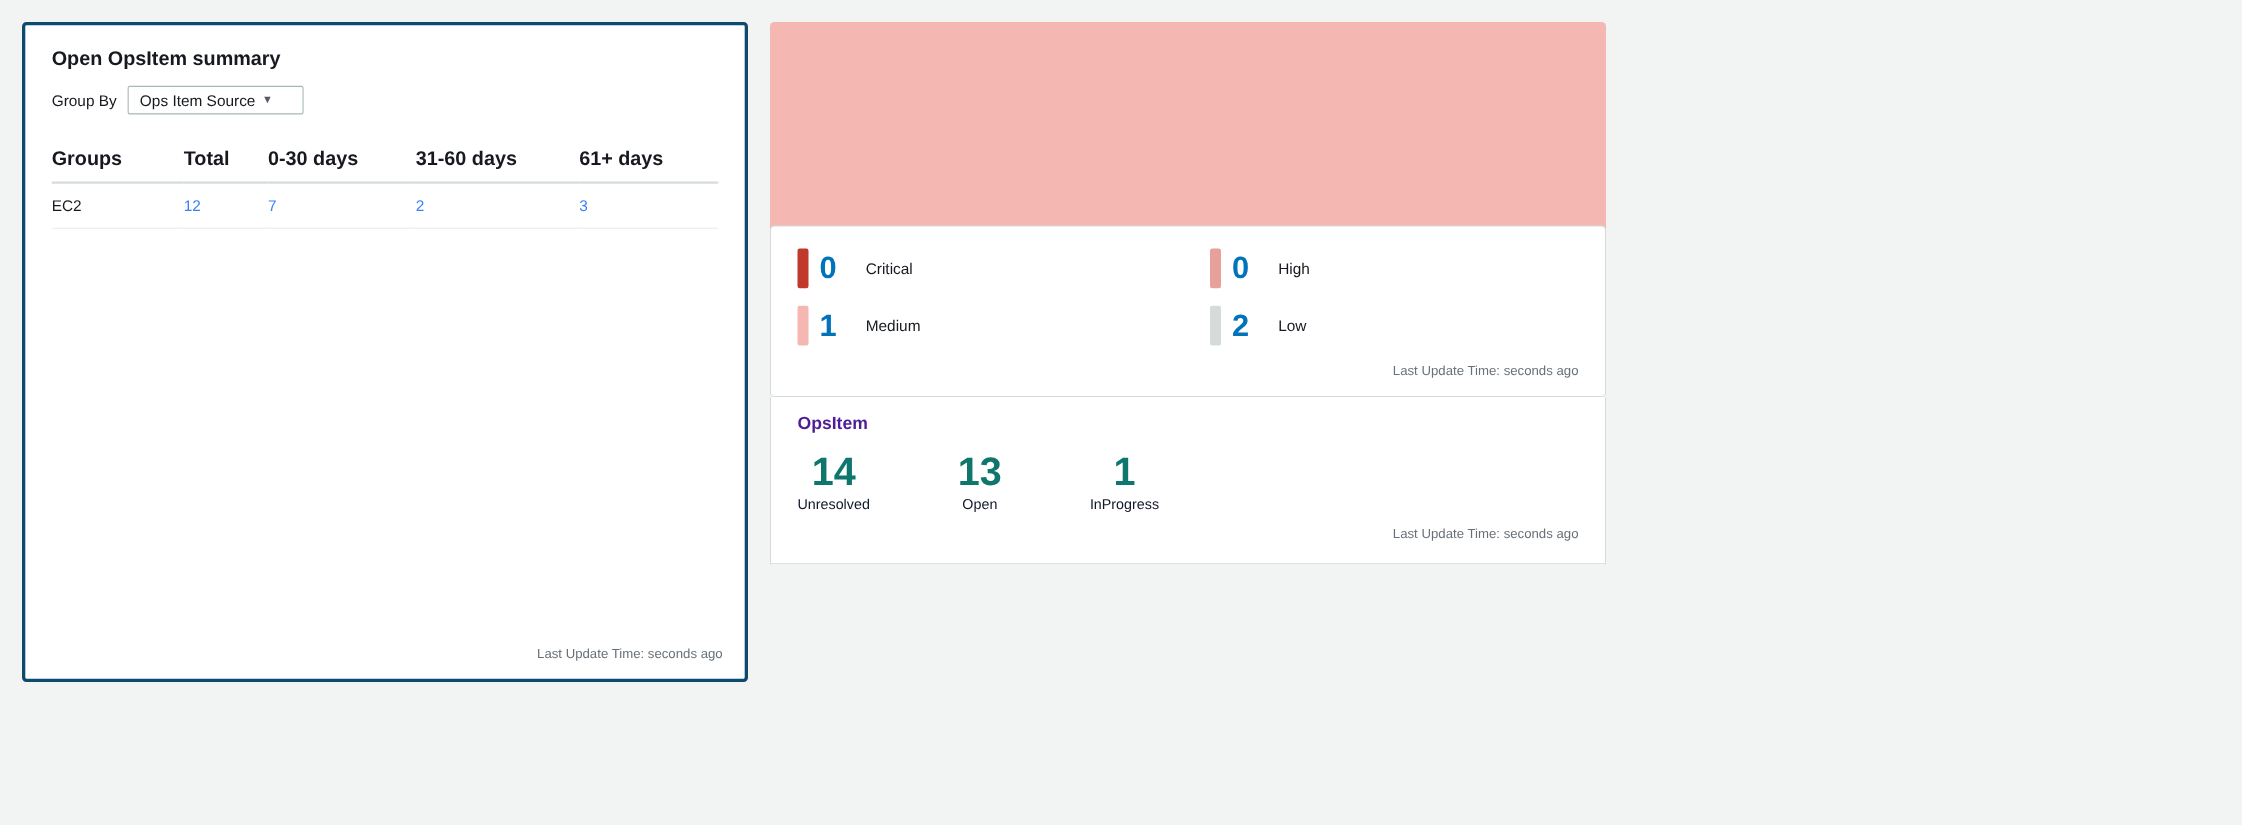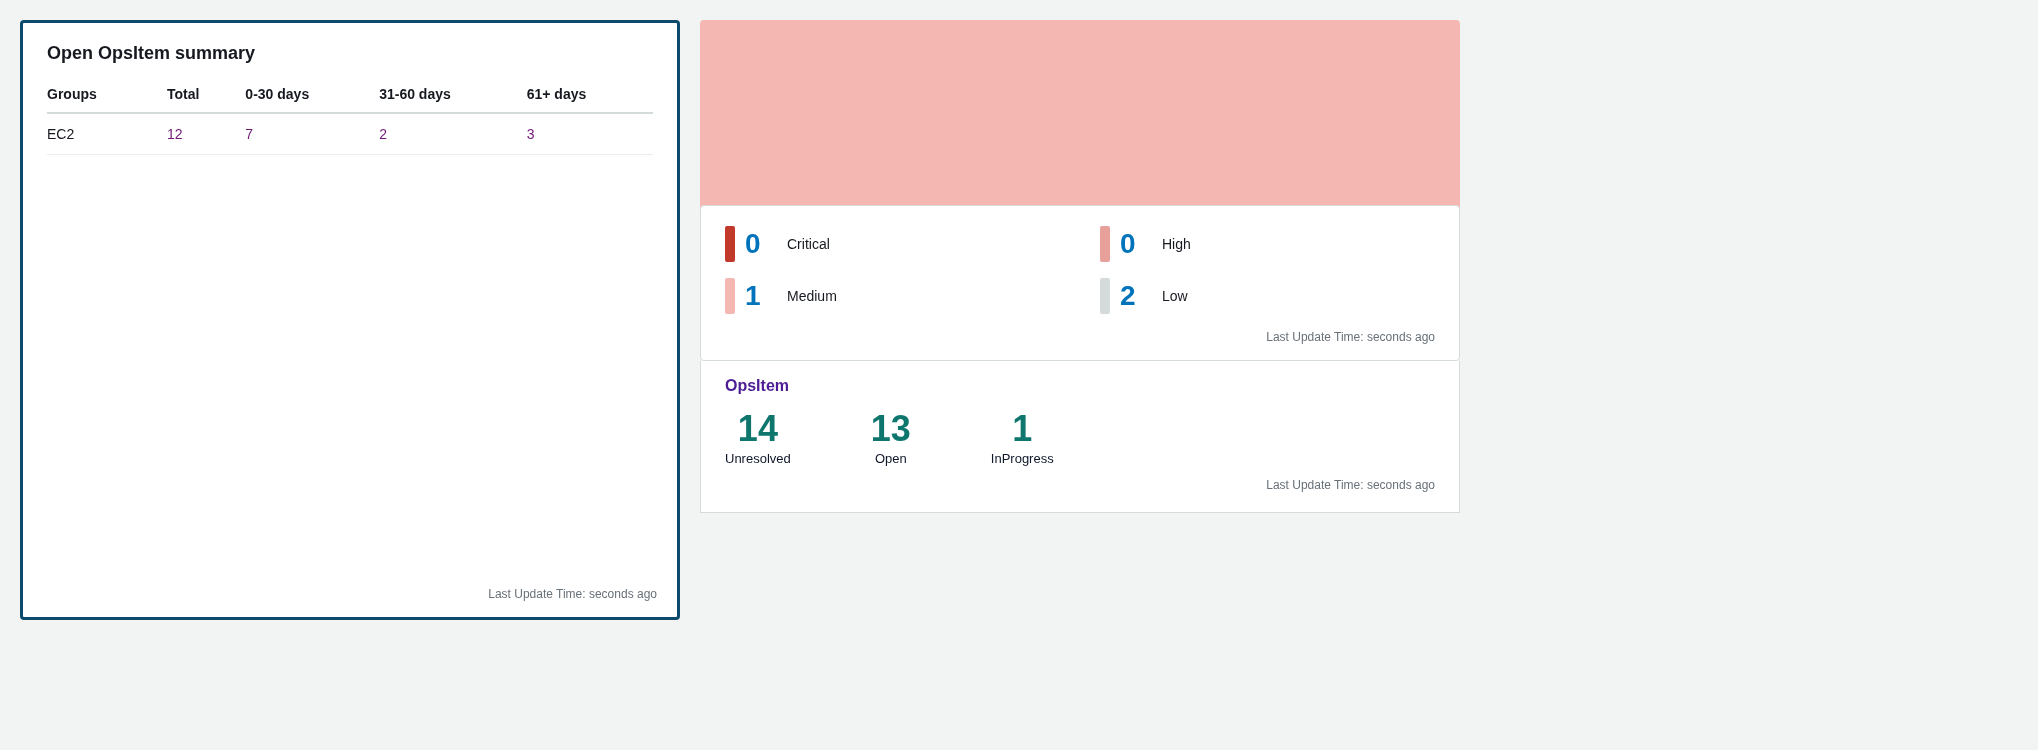--- a/index.html
+++ b/index.html
@@ -77,41 +77,41 @@
       border-collapse: collapse;
     }
 
     .summary-table thead tr {
       border-bottom: 2px solid #d5dbdb;
     }
 
     .summary-table th {
       text-align: left;
       font-weight: 700;
-      font-size: 14px;
+      font-size: 18px;
       color: #16191f;
       padding: 8px 12px 10px 0;
     }
 
     .summary-table th:first-child {
       width: 120px;
     }
 
     .summary-table td {
       padding: 12px 12px 12px 0;
       border-bottom: 1px solid #eaeded;
       font-size: 14px;
     }
 
     .summary-table td:first-child {
       color: #16191f;
     }
 
     .link-value {
-      color: #701a75;
+      color: #3b82f6;
       cursor: pointer;
       text-decoration: none;
       text-align: center;
     }
 
     .last-update {
       position: absolute;
       bottom: 16px;
       right: 20px;
       font-size: 12px;
@@ -247,20 +247,27 @@
     }
   </style>
 </head>
 <body>
 
 <div class="main-container">
 
   <div class="left-card">
     <h2 class="card-title">Open OpsItem summary</h2>
 
+    <div class="group-by-row">
+      <span class="group-by-label">Group By</span>
+      <div class="dropdown-select">
+        <span>Ops Item Source</span>
+        <span class="dropdown-arrow">▼</span>
+      </div>
+    </div>
 
     <table class="summary-table">
       <thead>
         <tr>
           <th>Groups</th>
           <th>Total</th>
           <th>0-30 days</th>
           <th>31-60 days</th>
           <th>61+ days</th>
         </tr>

